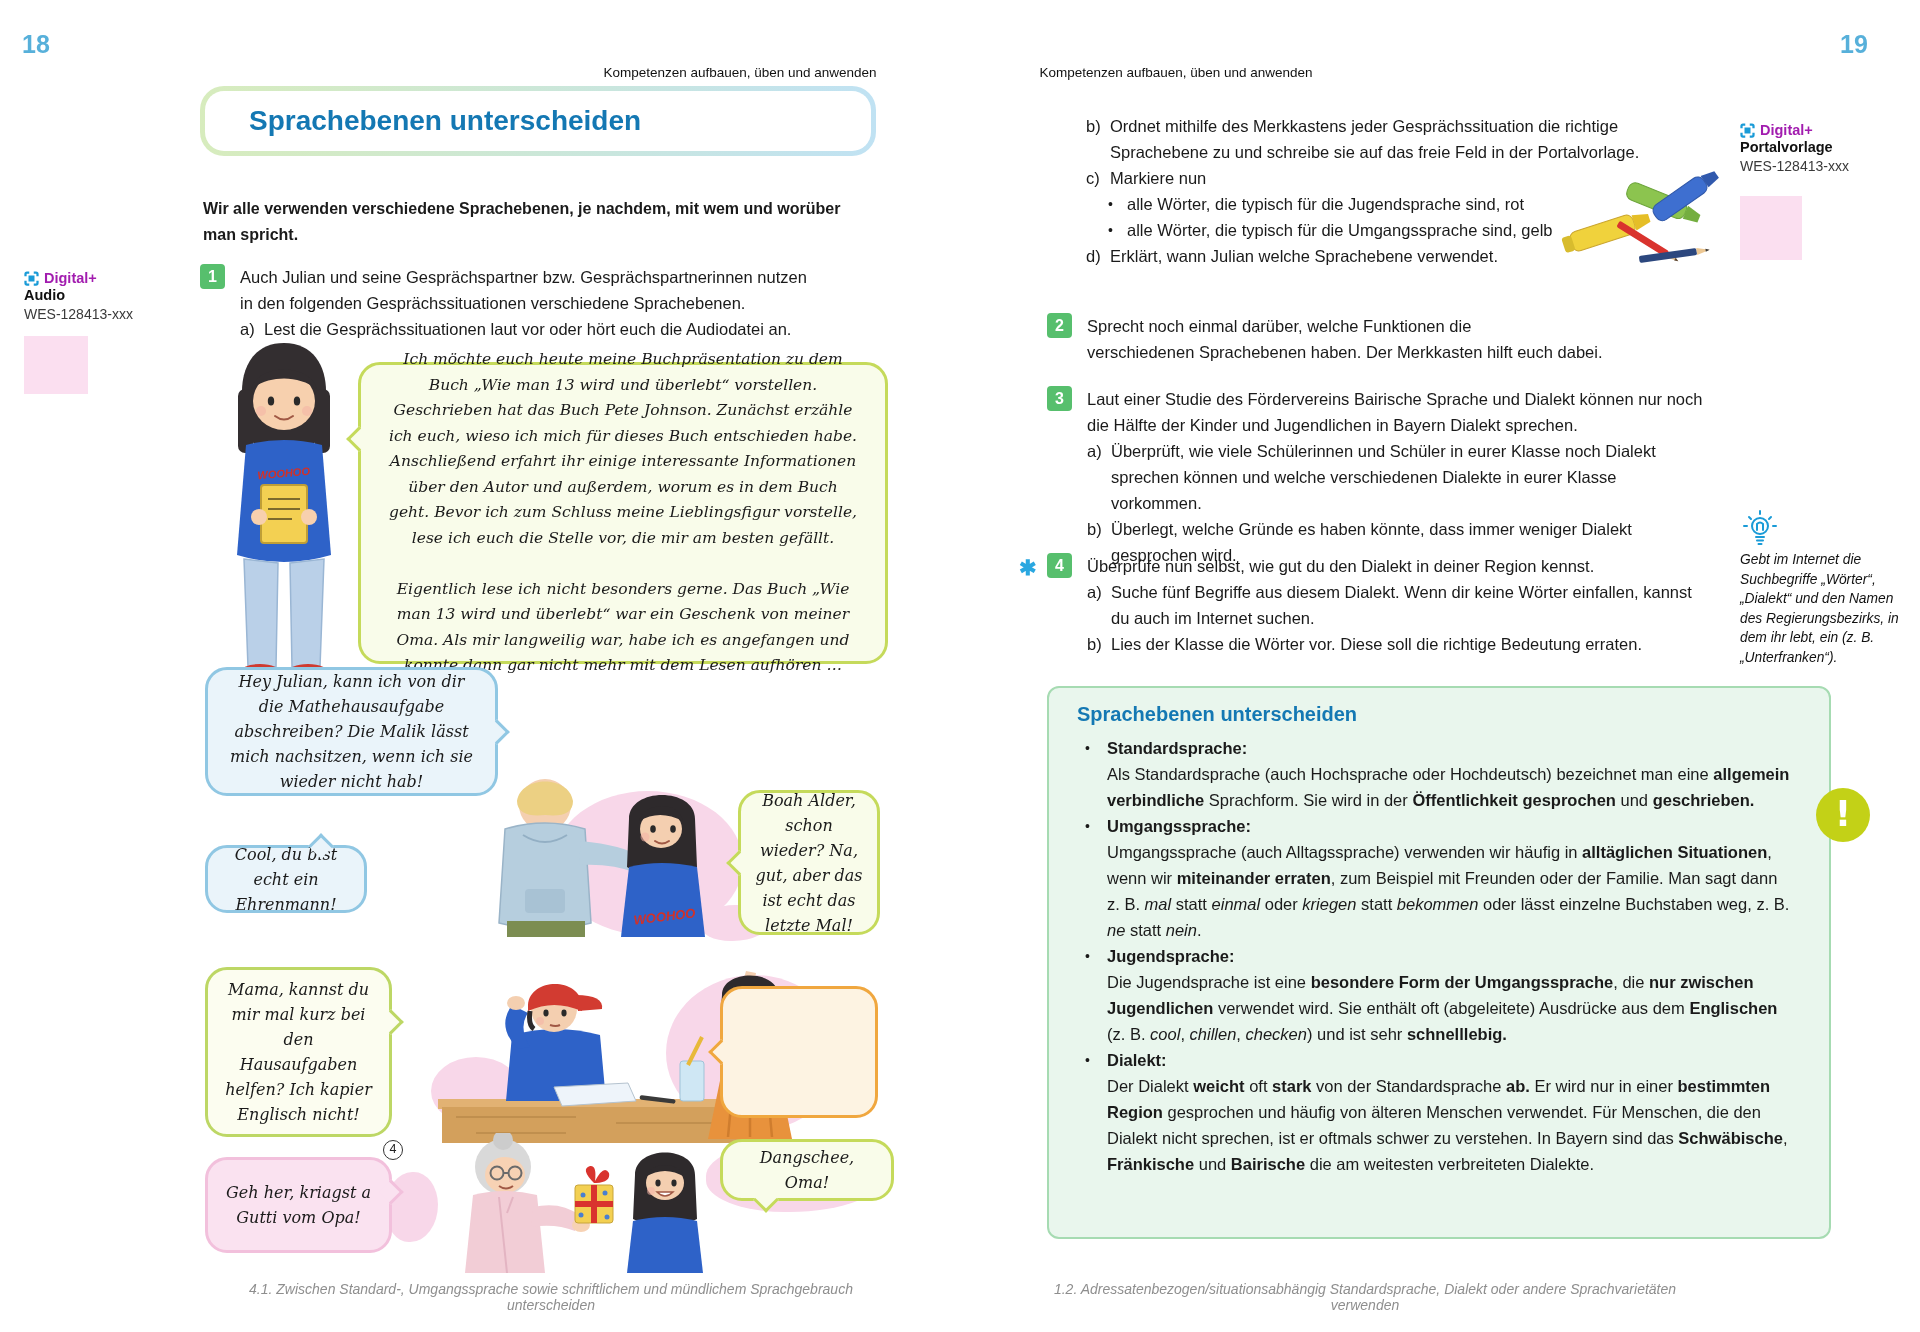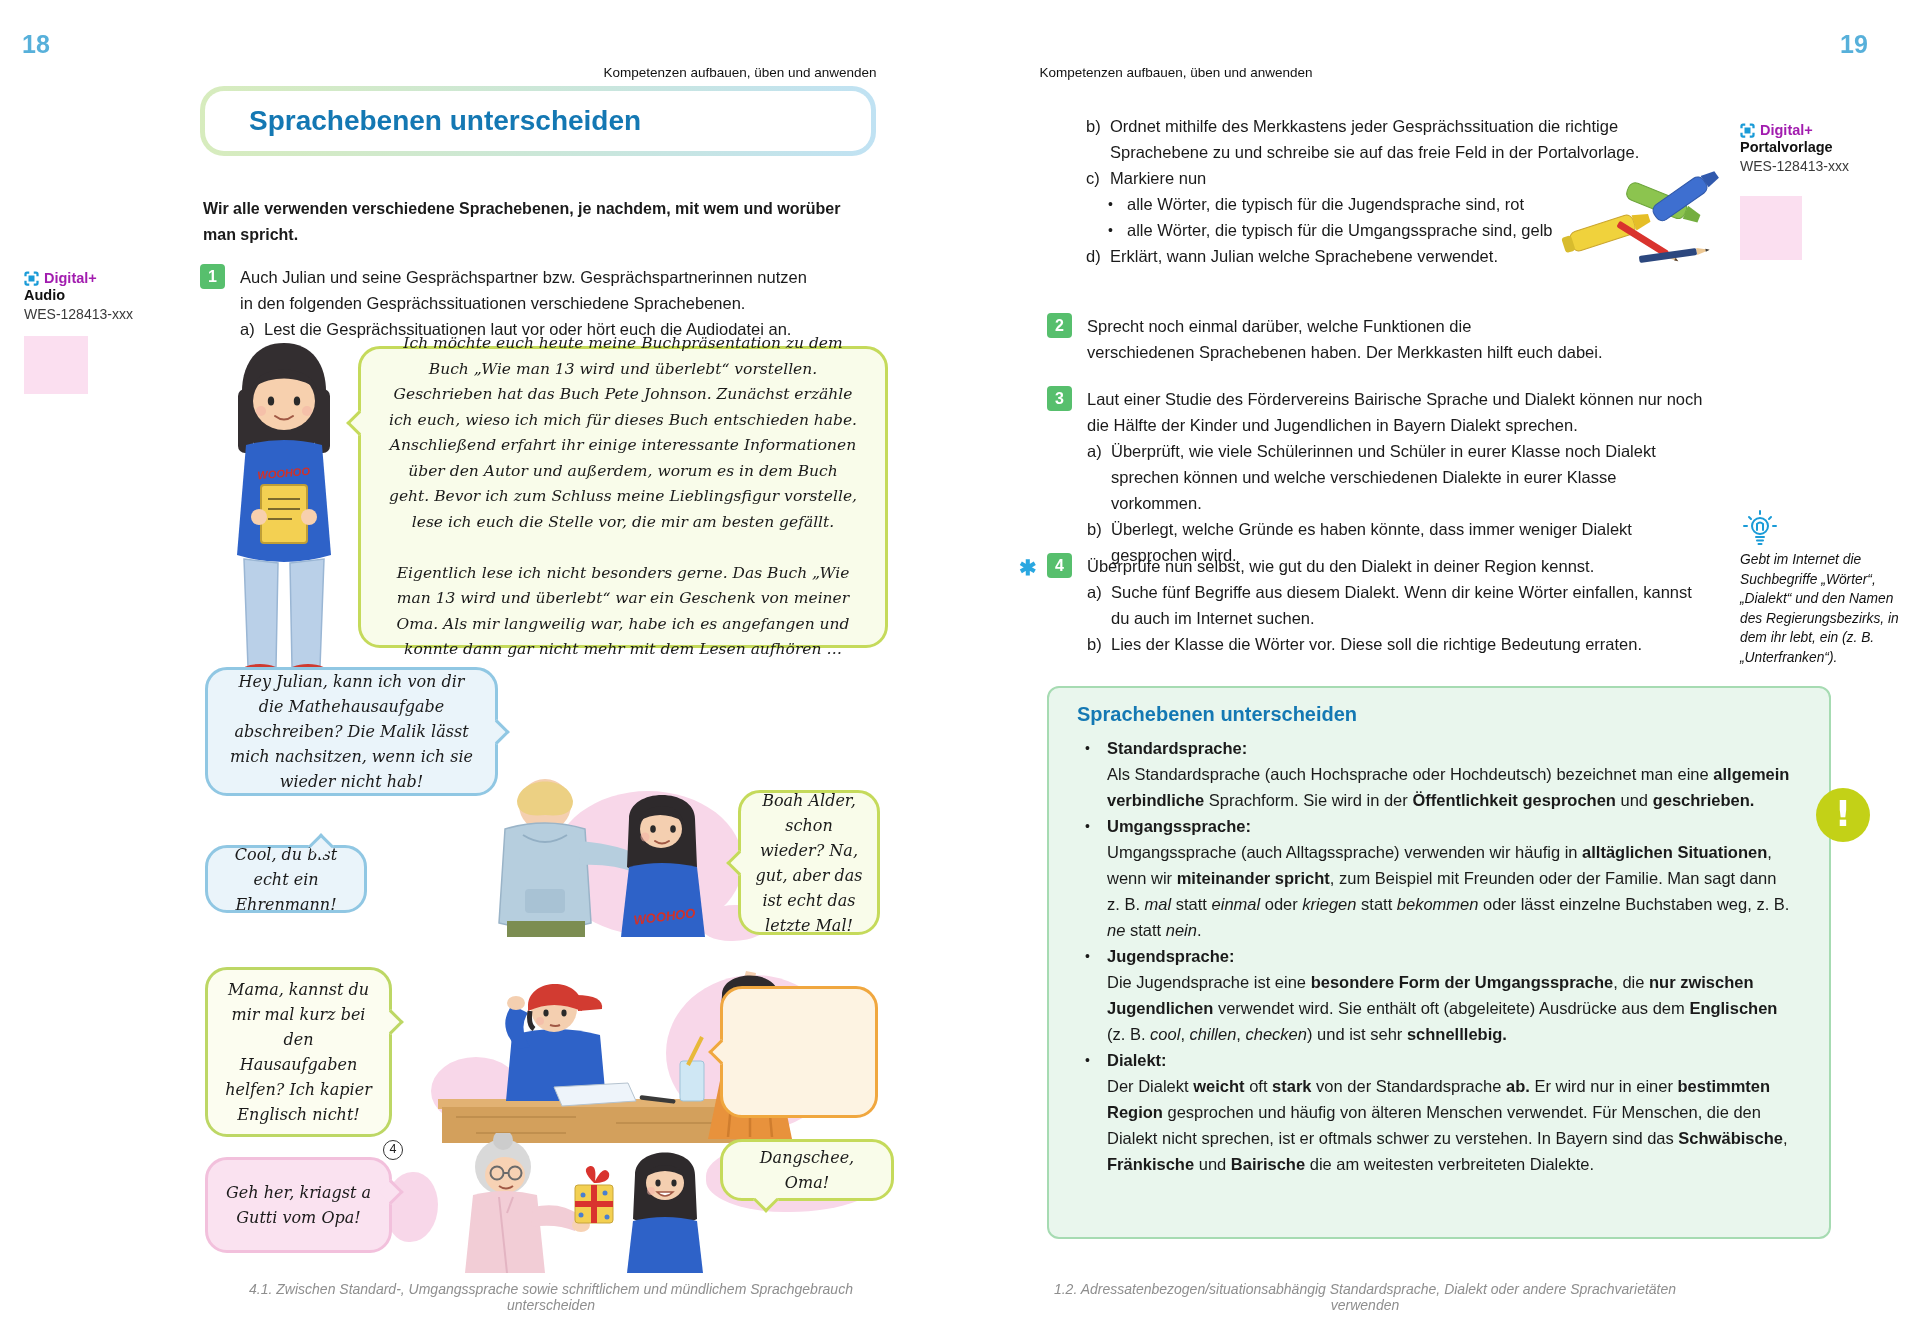--- a/index.html
+++ b/index.html
@@ -128,21 +128,21 @@
   <circle cx="45" cy="180" r="8" fill="#f7d0ae"></circle>
   <circle cx="95" cy="180" r="8" fill="#f7d0ae"></circle>
   <path d="M30 222 L64 226 L62 330 L34 330 Z" fill="#bad0e8" stroke="#9ab6d4" stroke-width="1.5"></path>
   <path d="M76 226 L110 222 L106 330 L78 330 Z" fill="#bad0e8" stroke="#9ab6d4" stroke-width="1.5"></path>
   <ellipse cx="46" cy="336" rx="21" ry="9" fill="#cf3a30"></ellipse>
   <rect x="25" y="339" width="43" height="8" rx="4" fill="#fff" stroke="#aaa"></rect>
   <ellipse cx="94" cy="336" rx="21" ry="9" fill="#cf3a30"></ellipse>
   <rect x="73" y="339" width="43" height="8" rx="4" fill="#fff" stroke="#aaa"></rect>
 </svg>
 
-<div class="abs bubble b-green" style="left:358px;top:346px;width:530px;height:302px;font-size:15.5px;line-height:25.5px;padding:14px 26px">
+<div class="abs bubble b-green" style="left:358px;top:362px;width:530px;height:302px;font-size:15.5px;line-height:25.5px;padding:14px 26px">
   <div class="pt pt-left-hi pt-g"></div>
   <span>Ich möchte euch heute meine Buchpräsentation zu dem Buch „Wie man 13 wird und überlebt“ vorstellen. Geschrieben hat das Buch Pete Johnson. Zunächst erzähle ich euch, wieso ich mich für dieses Buch entschieden habe. Anschließend erfahrt ihr einige interessante Informationen über den Autor und außerdem, worum es in dem Buch geht. Bevor ich zum Schluss meine Lieblingsfigur vorstelle, lese ich euch die Stelle vor, die mir am besten gefällt.
 
 Eigentlich lese ich nicht besonders gerne. Das Buch „Wie man 13 wird und überlebt“ war ein Geschenk von meiner Oma. Als mir langweilig war, habe ich es angefangen und konnte dann gar nicht mehr mit dem Lesen aufhören …</span>
 </div>
 
 <div class="abs blob" style="left:700px;top:905px;width:70px;height:36px"></div>
 <svg class="abs" style="left:453px;top:771px" width="294" height="166" viewBox="0 0 294 166">
   <ellipse cx="195" cy="92" rx="95" ry="72" fill="#f8d7e9"></ellipse>
   <circle cx="92" cy="34" r="26" fill="#f4cfb0"></circle>
@@ -387,21 +387,21 @@
   <div>
     <div class="ib-trow">
         <span class="ib-term">Standardsprache:</span>
       </div>
     <div class="ib-body">Als Standardsprache (auch Hochsprache oder Hochdeutsch) bezeichnet man eine <b>allgemein verbindliche</b> Sprachform. Sie wird in der <b>Öffentlichkeit gesprochen</b> und <b>geschrieben.</b></div>
   </div>
   <div>
     <div class="ib-trow">
         <span class="ib-term">Umgangssprache:</span>
       </div>
-    <div class="ib-body">Umgangssprache (auch Alltagssprache) verwenden wir häufig in <b>alltäglichen Situationen</b>, wenn wir <b>miteinander spricht</b>, zum Beispiel mit Freunden oder der Familie. Man sagt dann z. B. <i>mal</i> statt <i>einmal</i> oder <i>kriegen</i> statt <i>bekommen</i> oder lässt einzelne Buchstaben weg, z. B. <i>ne</i> statt <i>nein</i>.</div>
+    <div class="ib-body">Umgangssprache (auch Alltagssprache) verwenden wir häufig in <b>alltäglichen Situationen</b>, wenn wir <b>miteinander erraten</b>, zum Beispiel mit Freunden oder der Familie. Man sagt dann z. B. <i>mal</i> statt <i>einmal</i> oder <i>kriegen</i> statt <i>bekommen</i> oder lässt einzelne Buchstaben weg, z. B. <i>ne</i> statt <i>nein</i>.</div>
   </div>
   <div>
     <div class="ib-trow">
         <span class="ib-term">Jugendsprache:</span>
       </div>
     <div class="ib-body">Die Jugendsprache ist eine <b>besondere Form der Umgangssprache</b>, die <b>nur zwischen Jugendlichen</b> verwendet wird. Sie enthält oft (abgeleitete) Ausdrücke aus dem <b>Englischen</b> (z. B. <i>cool</i>, <i>chillen</i>, <i>checken</i>) und ist sehr <b>schnelllebig.</b></div>
   </div>
   <div>
     <div class="ib-trow">
         <span class="ib-term">Dialekt:</span>

